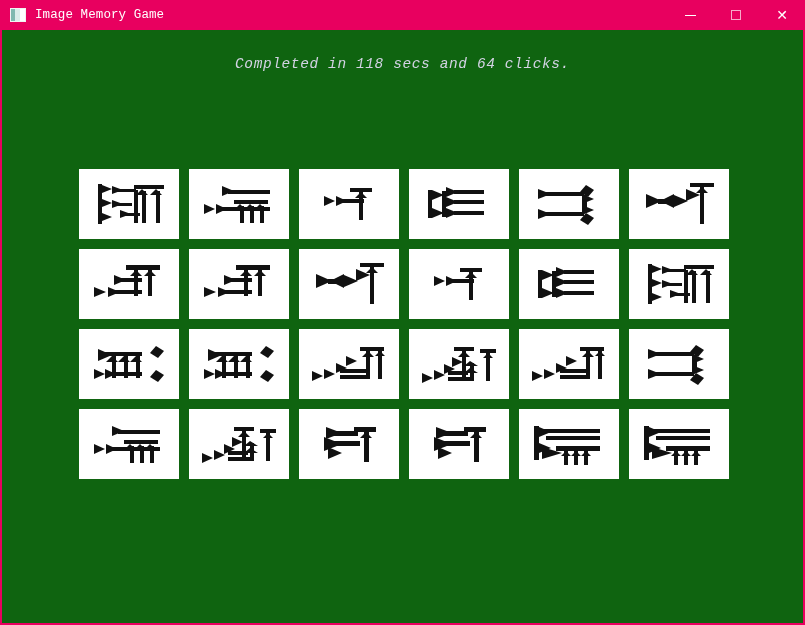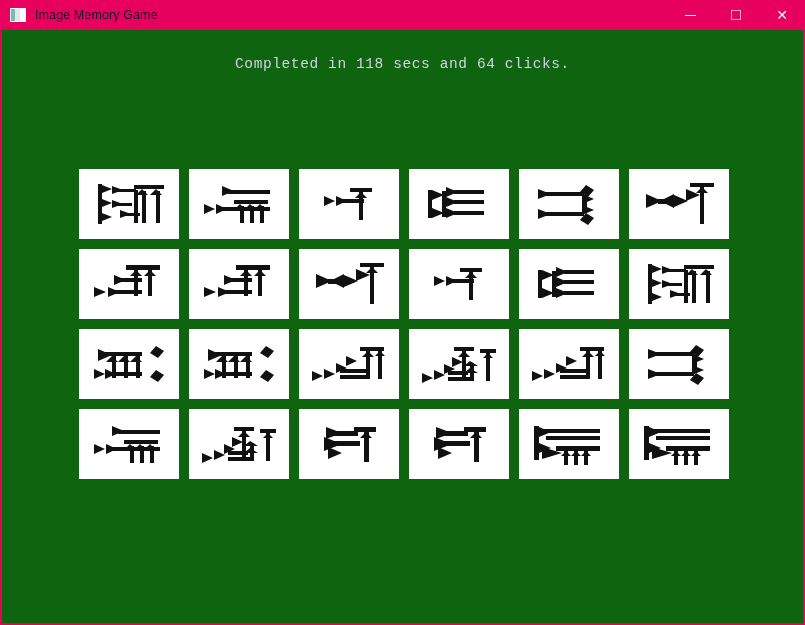--- a/index.html
+++ b/index.html
@@ -37,23 +37,23 @@
 
   .app-icon {
     width: 16px; height: 16px;
     margin-left: 10px;
     margin-right: 9px;
     flex: 0 0 auto;
     display: block;
   }
 
   .title-text {
-    color: #0f172a;
+    color: #ffffff;
     font-size: 12.5px;
-    font-family: Liberation Sans, sans-serif;
+    font-family: Liberation Mono, monospace;
     letter-spacing: 0.1px;
     white-space: nowrap;
     flex: 1 1 auto;
   }
 
   .win-controls {
     display: flex;
     height: 30px;
     flex: 0 0 auto;
   }
@@ -100,20 +100,21 @@
 
   .status-line {
     width: 100%;
     text-align: center;
     margin-top: 26px;
     color: #d3d3e4;
     font-family: "Liberation Mono", monospace;
     font-size: 14.5px;
     letter-spacing: 0.6px;
     white-space: pre;
+    font-style: italic;
   }
 
   
   .grid {
     position: absolute;
     top: 139px;
     left: 79px;
     width: 652px;
     display: grid;
     grid-template-columns: repeat(6, 100px);

